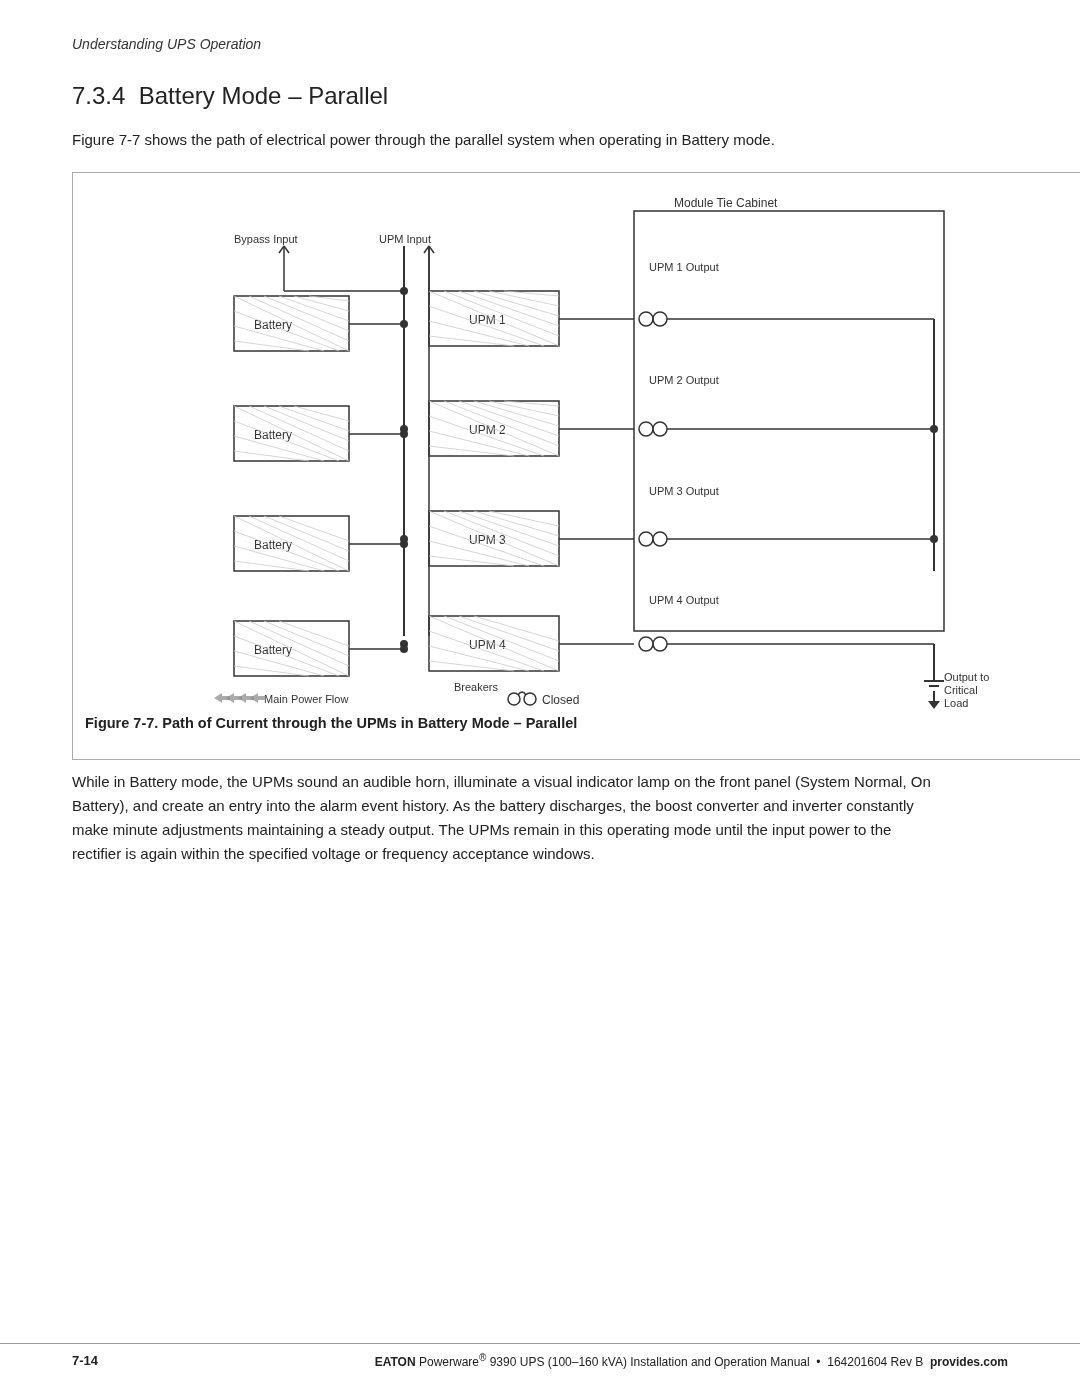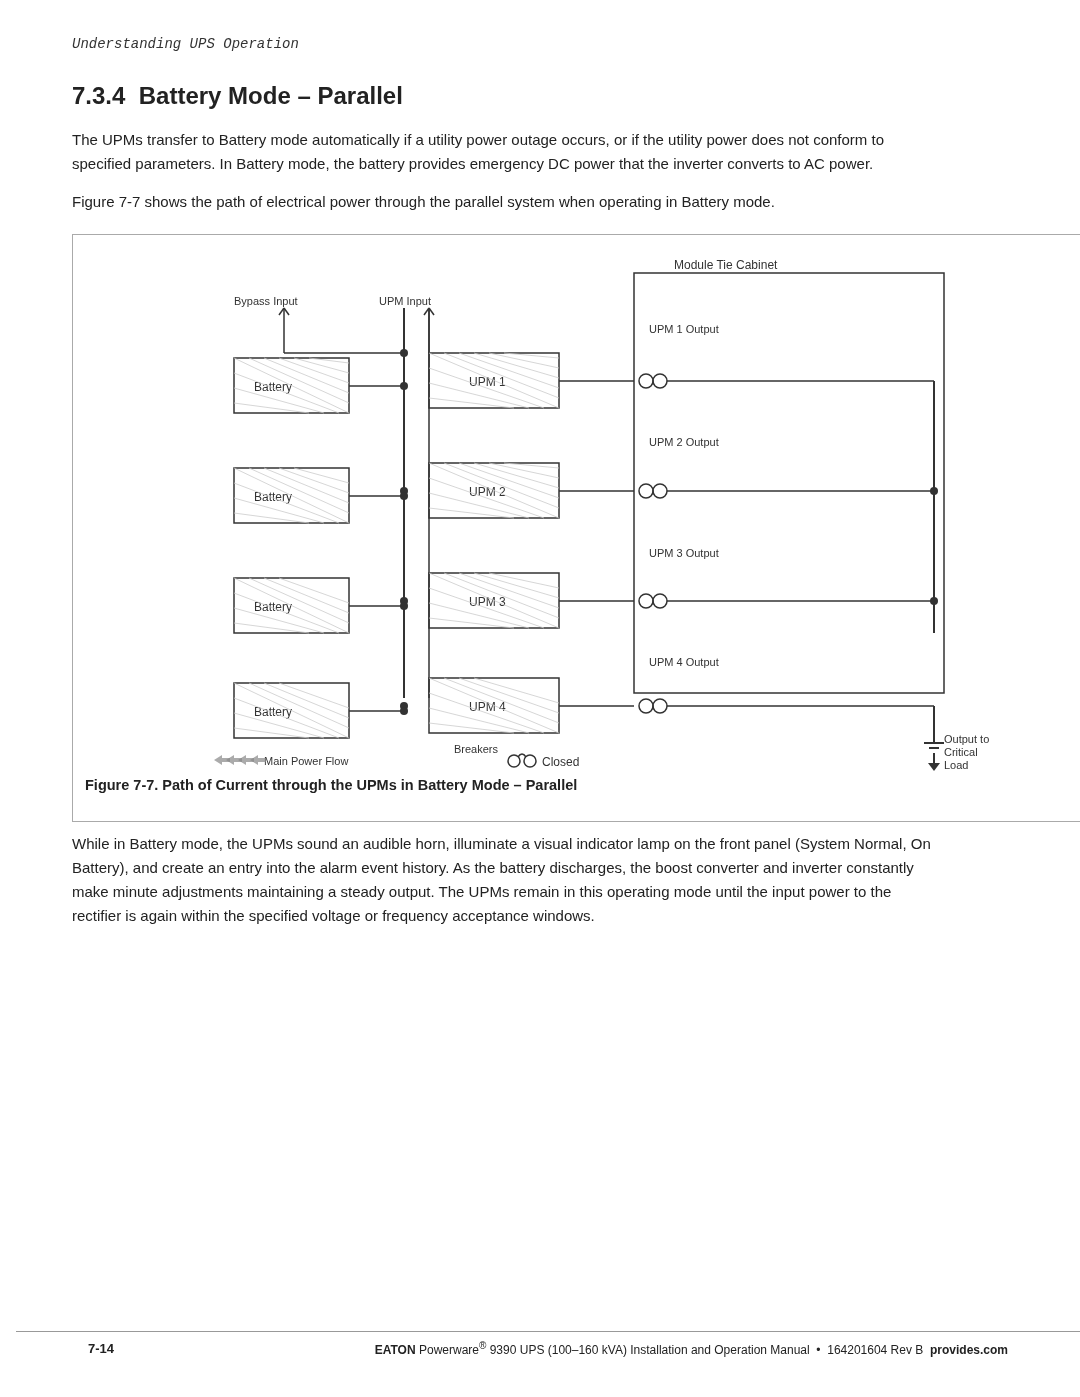--- a/index.html
+++ b/index.html
@@ -16,25 +16,24 @@
       width: 1080px;
       min-height: 1397px;
       padding: 36px 72px 60px 72px;
       position: relative;
     }
     .header-italic {
       font-style: italic;
       font-size: 14px;
       color: #333;
       margin-bottom: 30px;
-      font-family: Liberation Mono, monospace;
     }
     .section-title {
       font-size: 24px;
-      font-weight: bold;
+      font-weight: normal;
       margin-bottom: 18px;
     }
     .body-text {
       font-size: 15px;
       line-height: 1.6;
       margin-bottom: 14px;
       max-width: 860px;
     }
     .figure-container {
       border: 1.5px solid #aaa;
@@ -47,25 +46,25 @@
     .figure-caption {
       text-align: left;
       font-weight: bold;
       font-size: 14.5px;
       margin-bottom: 16px;
       margin-top: 4px;
     }
     .footer {
       position: absolute;
       bottom: 28px;
-      left: 16px; right: 0;
+      left: 0; right: 0;
       display: flex;
       justify-content: space-between;
       align-items: center;
-      padding: 12px 72px;
+      padding: 0 72px;
       font-size: 13px;
       border-top: 1px solid #999;
       padding-top: 8px;
     }
     .footer-left { font-weight: bold; }
     .footer-center { font-size: 12px; }
 
     
     svg.diagram {
       display: block;
@@ -75,21 +74,20 @@
 </head>
 <body>
 
 <div class="page-container">
   <div class="header-italic">Understanding UPS Operation</div>
 
   <div class="section-title">
     <span>7.3.4</span>&nbsp;&nbsp;<span>Battery Mode – Parallel</span>
   </div>
 
-  <p class="body-text">The UPMs transfer to Battery mode automatically if a utility power outage occurs, or if the utility power does not conform to specified parameters. In Battery mode, the battery provides emergency DC power that the inverter converts to AC power.</p>
   <p class="body-text">Figure 7-7 shows the path of electrical power through the parallel system when operating in Battery mode.</p>
 
   <div class="figure-container">
 
     <svg class="diagram" width="820" height="520" viewBox="0 0 820 520">
 
       <rect x="460" y="20" width="310" height="420" fill="none" stroke="#333" stroke-width="1.5"></rect>
       <text x="500" y="16" font-size="12" fill="#333">Module Tie Cabinet</text>
 
       <line x1="230" y1="55" x2="230" y2="445" stroke="#333" stroke-width="2"></line>

